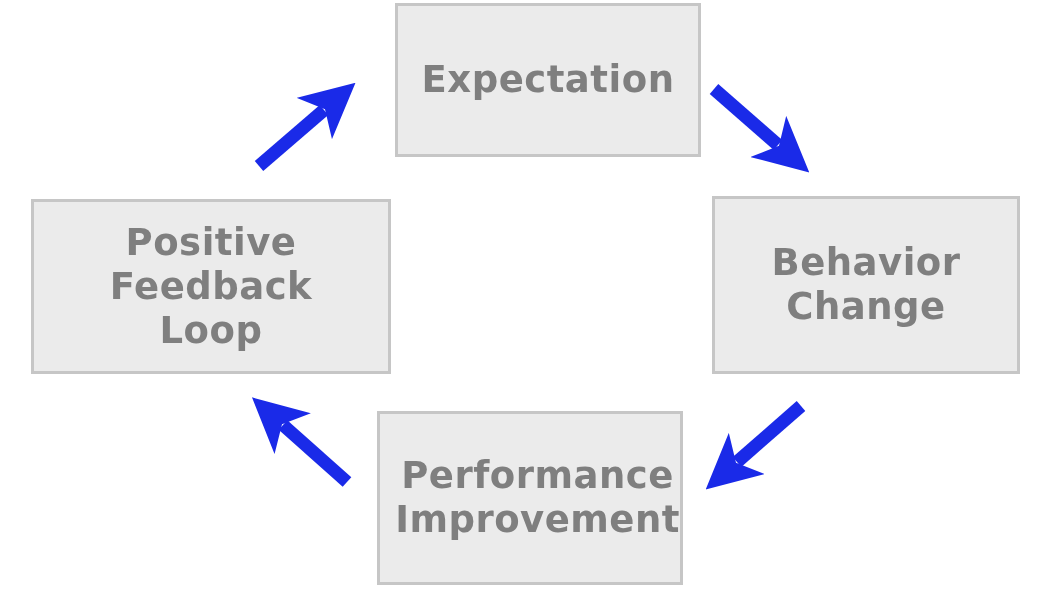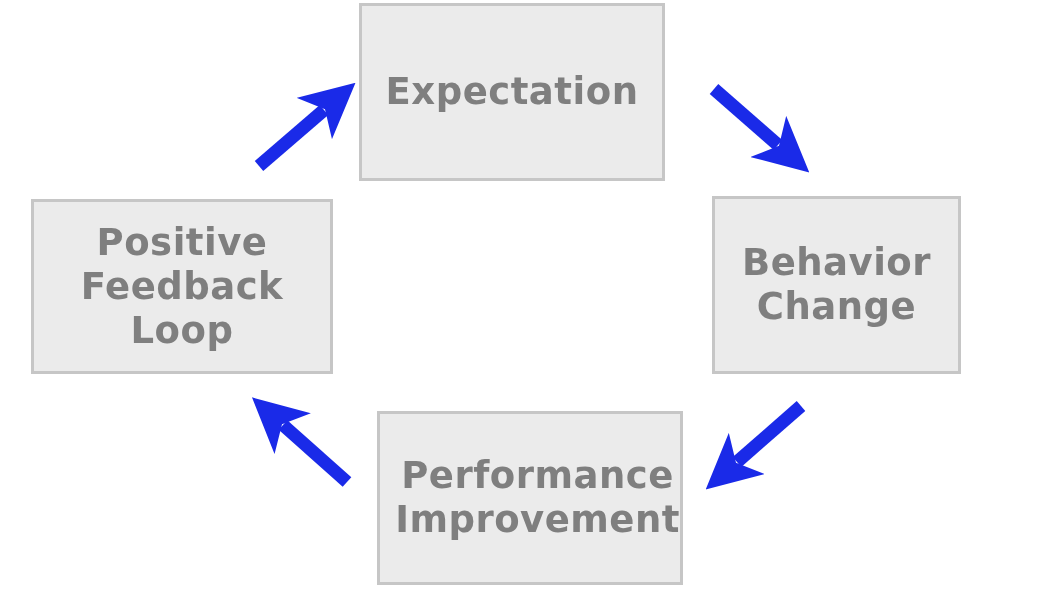--- a/index.html
+++ b/index.html
@@ -31,42 +31,42 @@
     color: #7f7f7f;
     font-family: "DejaVu Sans", sans-serif;
     font-size: 37px;
     font-weight: 700;
     line-height: 44px;
     letter-spacing: 0.5px;
     white-space: pre-line;
     user-select: none;
   }
   #node-expectation {
-    left: 359px;
+    left: 395px;
     top: 3px;
     width: 306px;
-    height: 178px;
+    height: 154px;
   }
   #node-behavior-change {
     left: 712px;
     top: 196px;
-    width: 249px;
+    width: 308px;
     height: 178px;
   }
   #node-performance-improvement {
     left: 377px;
     top: 411px;
     width: 306px;
     height: 174px;
     justify-content: flex-end;
   }
   #node-positive-feedback-loop {
     left: 31px;
     top: 199px;
-    width: 302px;
+    width: 360px;
     height: 175px;
   }
   #arrow-layer {
     position: absolute;
     left: 0;
     top: 0;
     width: 1064px;
     height: 596px;
     pointer-events: none;
   }

